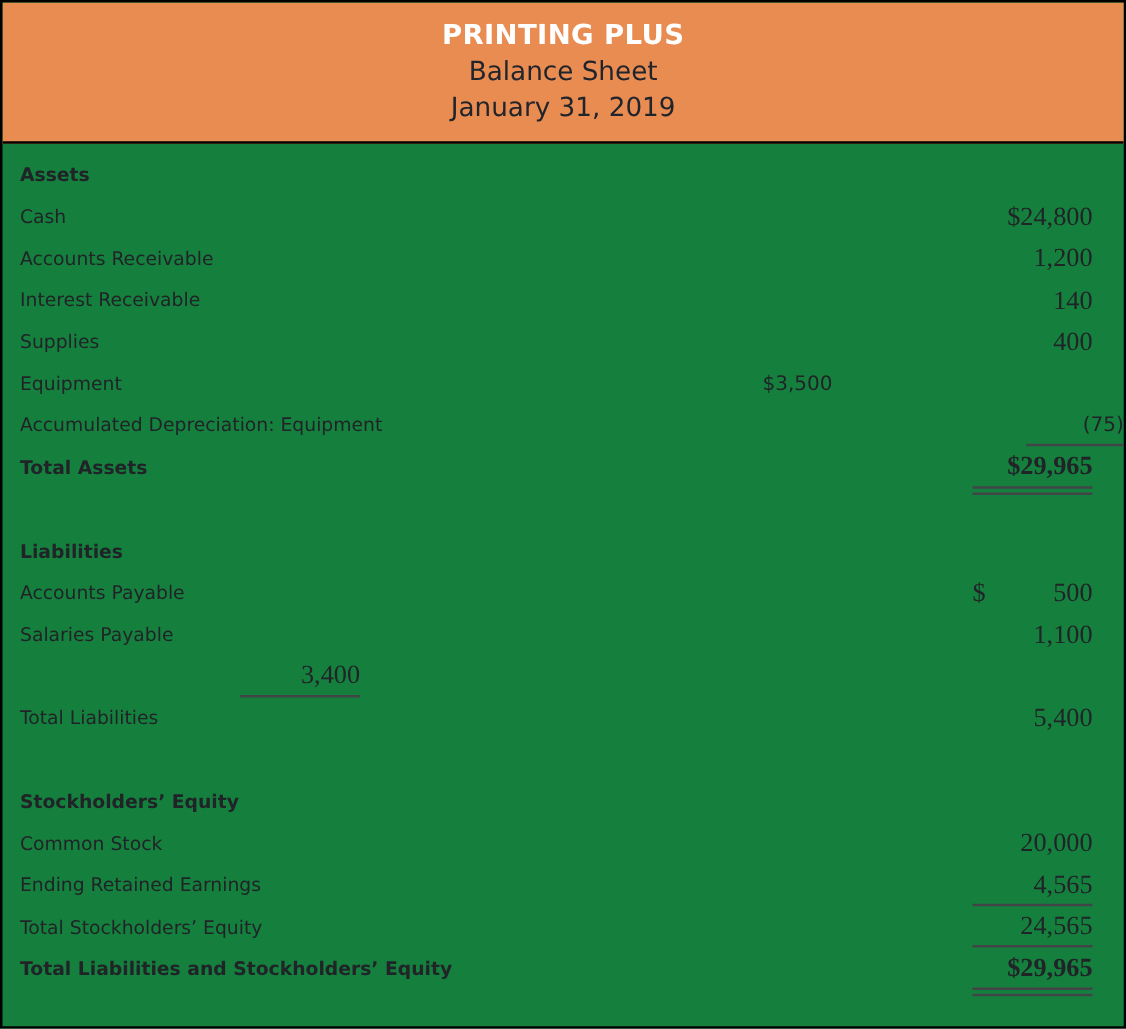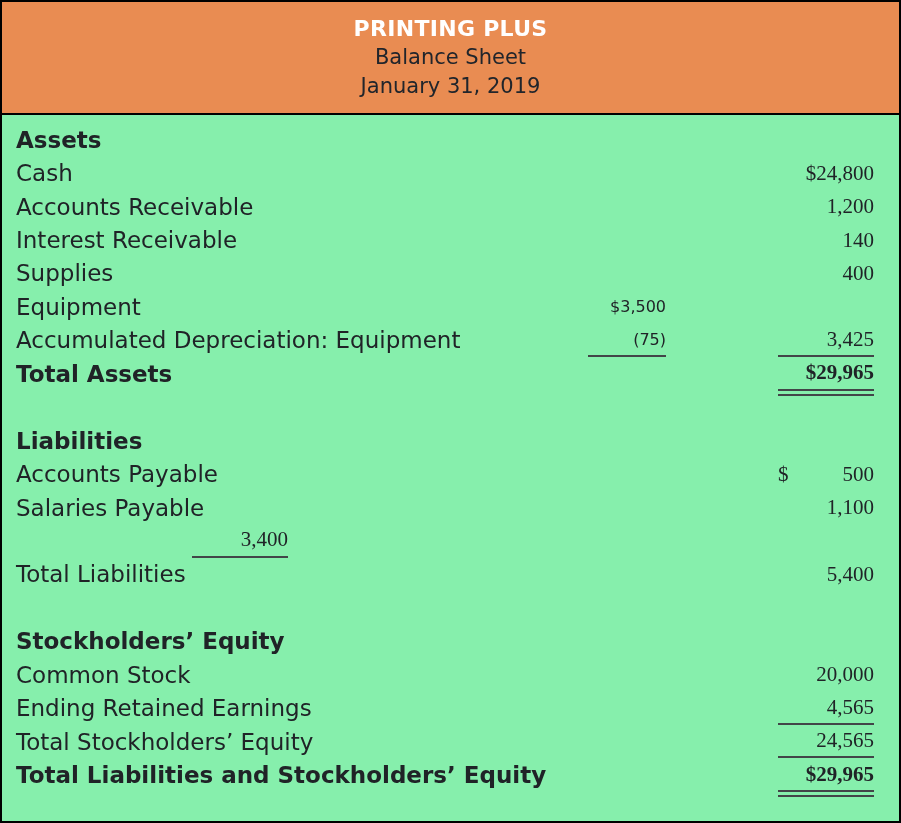--- a/index.html
+++ b/index.html
@@ -1,21 +1,21 @@
 <!DOCTYPE html>
 <html style="--header-bg: #E98C52; --company-color: #FFFFFF; --heading-color: #21252B; --text-color: #202327; --rule-color: #424548; --border-color: #000000;"><head>
 <meta charset="utf-8">
 <style>
   * { margin: 0; padding: 0; box-sizing: border-box; }
   html, body { background: #ffffff; }
   .page {
     width: 901px;
     height: 823px;
     border: 2px solid var(--border-color, #000);
-    background: #86efac;
+    background: #15803d;
     font-family: "DejaVu Sans", "Liberation Sans", sans-serif;
     color: var(--text-color, #202327);
     overflow: hidden;
   }
   .header {
     background: var(--header-bg, #E98C52);
     border-bottom: 2px solid var(--border-color, #000);
     height: 113px;
     display: flex;
     flex-direction: column;
@@ -36,21 +36,21 @@
     font-size: 21px;
     line-height: 29px;
   }
   .body { padding-top: 8px; }
   .row { display: flex; height: 33.45px; }
   .label {
     flex: 1;
     padding-left: 14px;
     display: flex;
     align-items: center;
-    font-size: 23px;
+    font-size: 15px;
     white-space: nowrap;
   }
   .bold { font-weight: bold; }
   .c1 {
     width: 78px;
     display: flex;
     align-items: center;
     justify-content: flex-end;
     font-size: 16px;
     position: relative;
@@ -125,23 +125,20 @@
         <div class="c1">
           <div class="amt">$3,500</div>
         </div>
         <div class="c2"></div>
       </div>
       <div class="row">
         <div class="label">Accumulated Depreciation: Equipment</div>
         <div class="c1 r1">
           <div class="amt">(75)</div>
         </div>
-        <div class="c2 r1">
-          <div class="amt">3,425</div>
-        </div>
       </div>
       <div class="row">
         <div class="label bold">Total Assets</div>
         <div class="c1"></div>
         <div class="c2 r2">
           <div class="amt bold">$29,965</div>
         </div>
       </div>
       <div class="spacer"></div>
       <div class="row">

